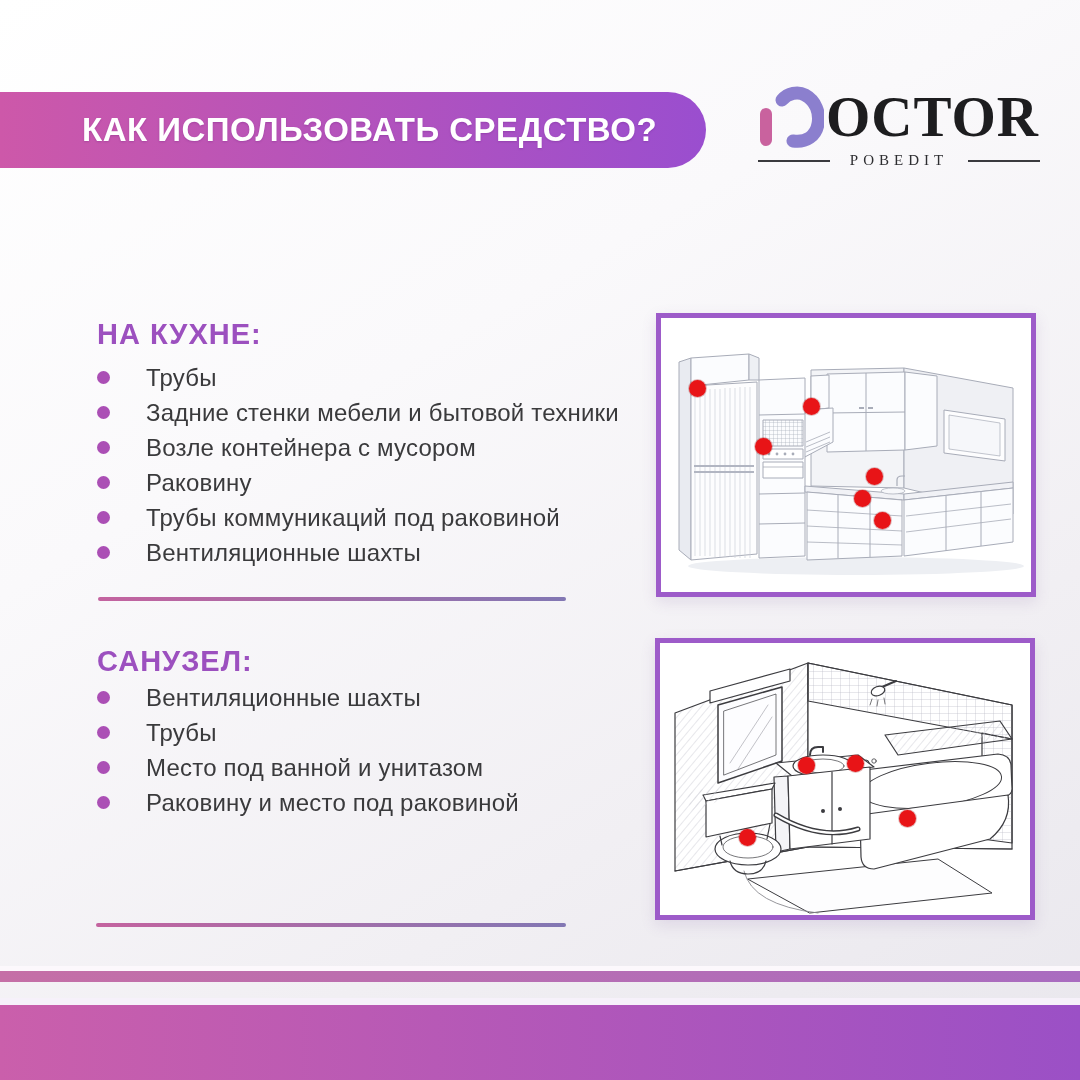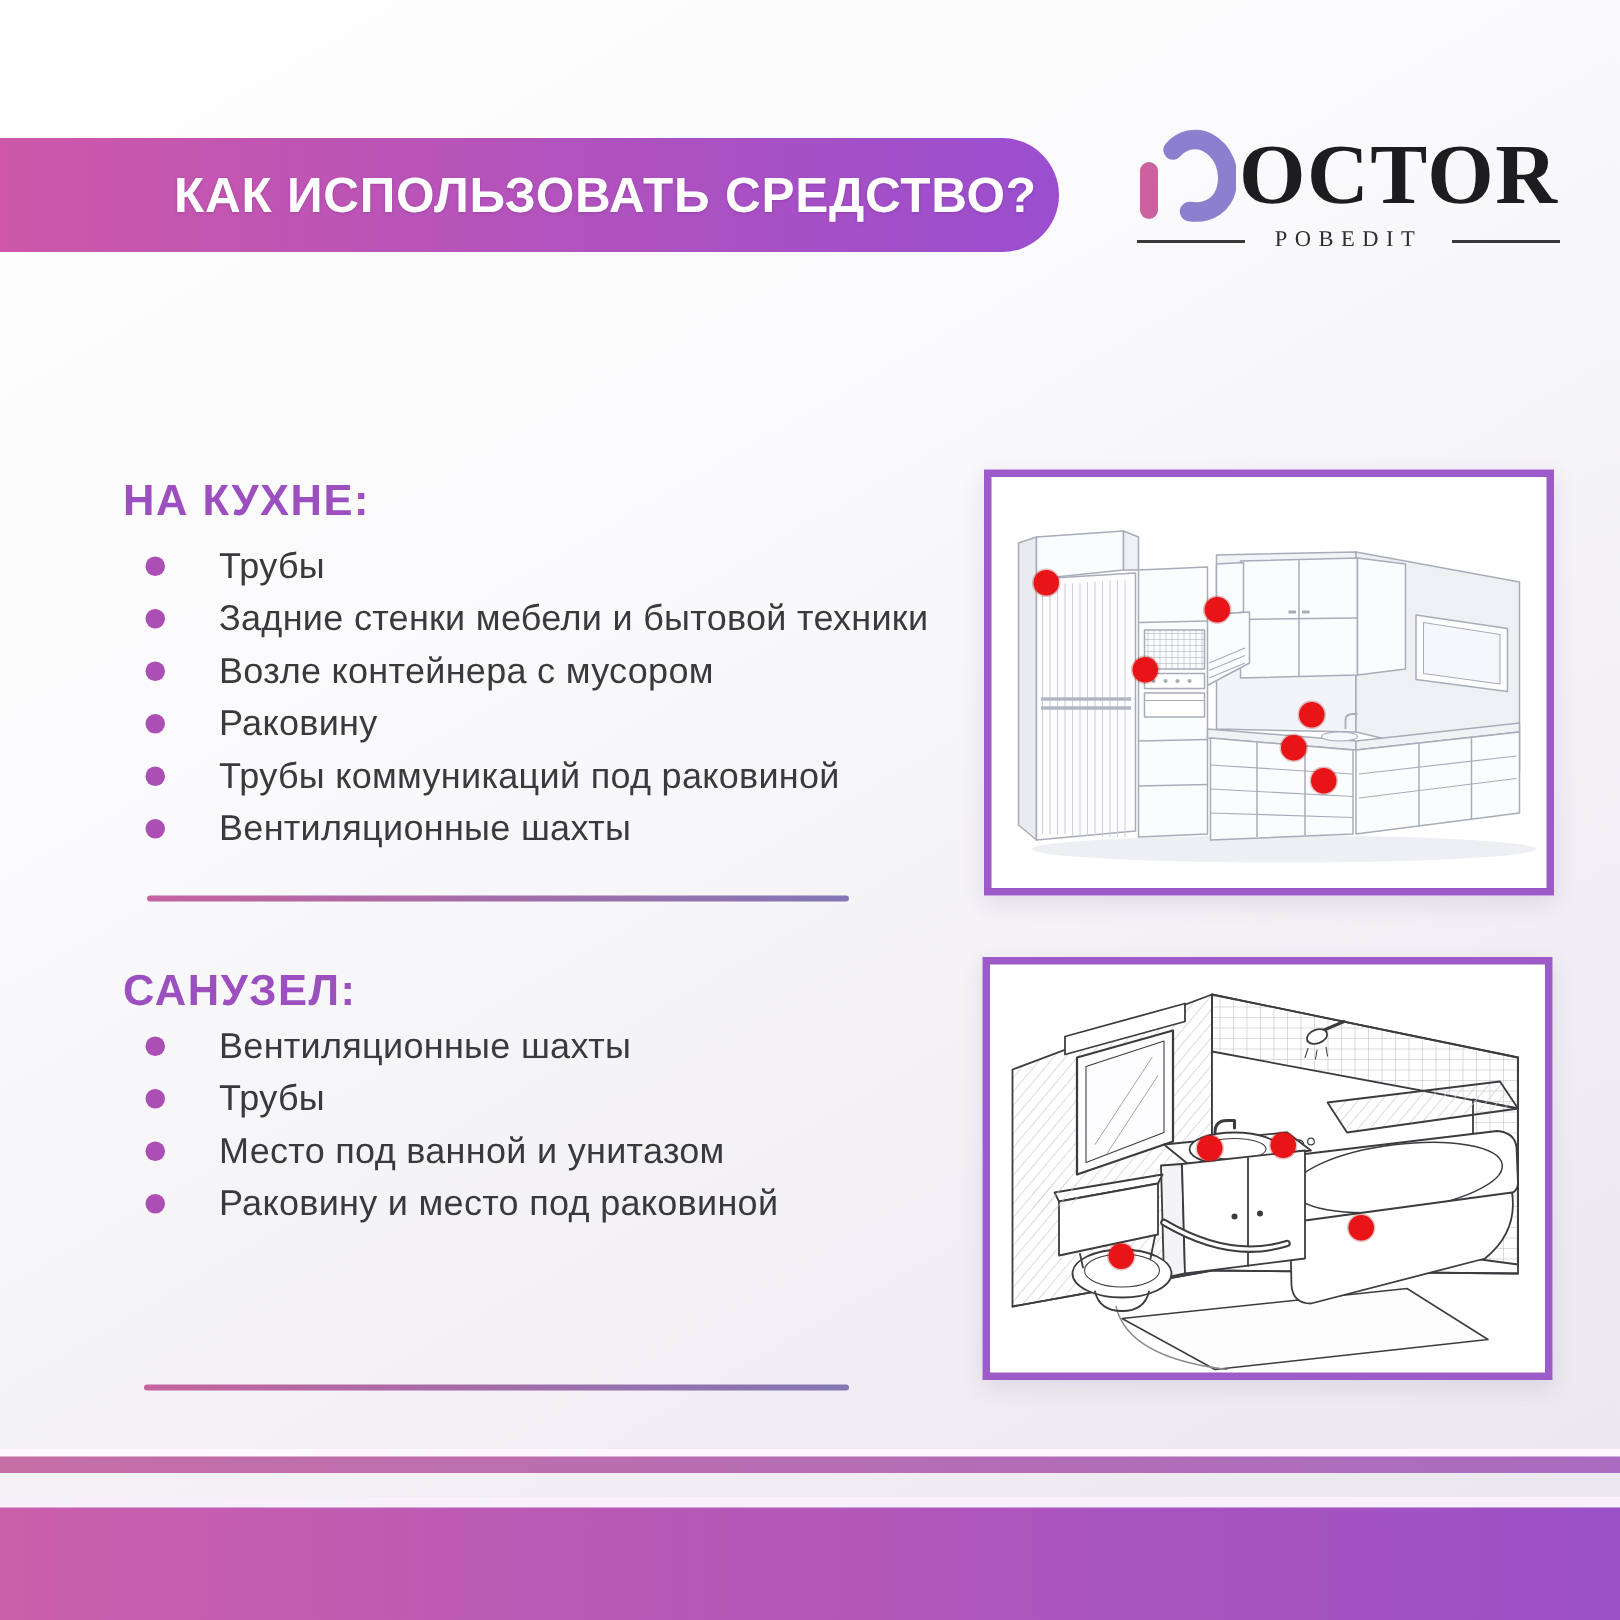--- a/index.html
+++ b/index.html
@@ -6,21 +6,21 @@
   .canvas{
     position:relative;width:1080px;height:1080px;overflow:hidden;
     font-family:"Liberation Sans","DejaVu Sans",sans-serif;
     background:linear-gradient(150deg,#ffffff 0%,#faf9fb 35%,#f1eff3 70%,#e9e7ed 100%);
   }
   
   .banner{
     position:absolute;left:0;top:92px;width:706px;height:76px;
     border-radius:0 38px 38px 0;
     background:linear-gradient(90deg,var(--banner-from),var(--banner-to));
-    display:flex;align-items:center;padding-left:116px;box-sizing:border-box;
+    display:flex;align-items:center;padding-left:82px;box-sizing:border-box;
   }
   .banner span{
     color:#fff;font-size:33px;font-weight:600;letter-spacing:.5px;white-space:nowrap;
     text-shadow:0 1px 2px rgba(90,20,110,.25);
   }
   .logo{position:absolute;left:758px;top:86px;width:282px;font-family:Liberation Serif, serif;}
   .logo-row{display:flex;align-items:flex-end;gap:2px;}
   .logo-d{flex:0 0 auto;}
   .logo-main{
     font-size:57px;line-height:62px;font-weight:700;color:var(--logo-text);
@@ -28,21 +28,21 @@
   }
   .logo-subrow{display:flex;align-items:center;justify-content:center;margin-top:4px;gap:20px;}
   .logo-rule{height:0;border-top:2px solid #3a3a3e;flex:1 1 auto;}
   .logo-sub{font-size:15px;letter-spacing:5px;color:#2d2d30;font-weight:400;white-space:nowrap;}
   
   .intro{position:absolute;left:97px;top:186px;width:860px;color:var(--intro-purple);}
   .intro-l1{font-size:31px;font-weight:700;letter-spacing:.8px;line-height:34px;white-space:nowrap;}
   .intro-l2{font-size:24px;font-weight:700;letter-spacing:.6px;line-height:28px;margin-top:4px;white-space:nowrap;}
   
   .section-title{
-    position:absolute;left:82px;color:var(--section-purple);
+    position:absolute;left:97px;color:var(--section-purple);
     font-size:29px;font-weight:700;letter-spacing:1px;white-space:nowrap;
   }
   .k-title{top:318px;}
   .b-title{top:645px;text-align:center;}
   ul.spots{position:absolute;left:97px;margin:0;padding:0;list-style:none;width:520px;}
   .k-list{top:360px;}
   .b-list{top:680px;}
   ul.spots li{display:flex;align-items:center;height:35px;gap:36px;}
   .dot{flex:0 0 13px;width:13px;height:13px;border-radius:50%;background:var(--bullet-dot);}
   .item-text{font-size:24px;color:var(--body-text);letter-spacing:.2px;white-space:nowrap;}

